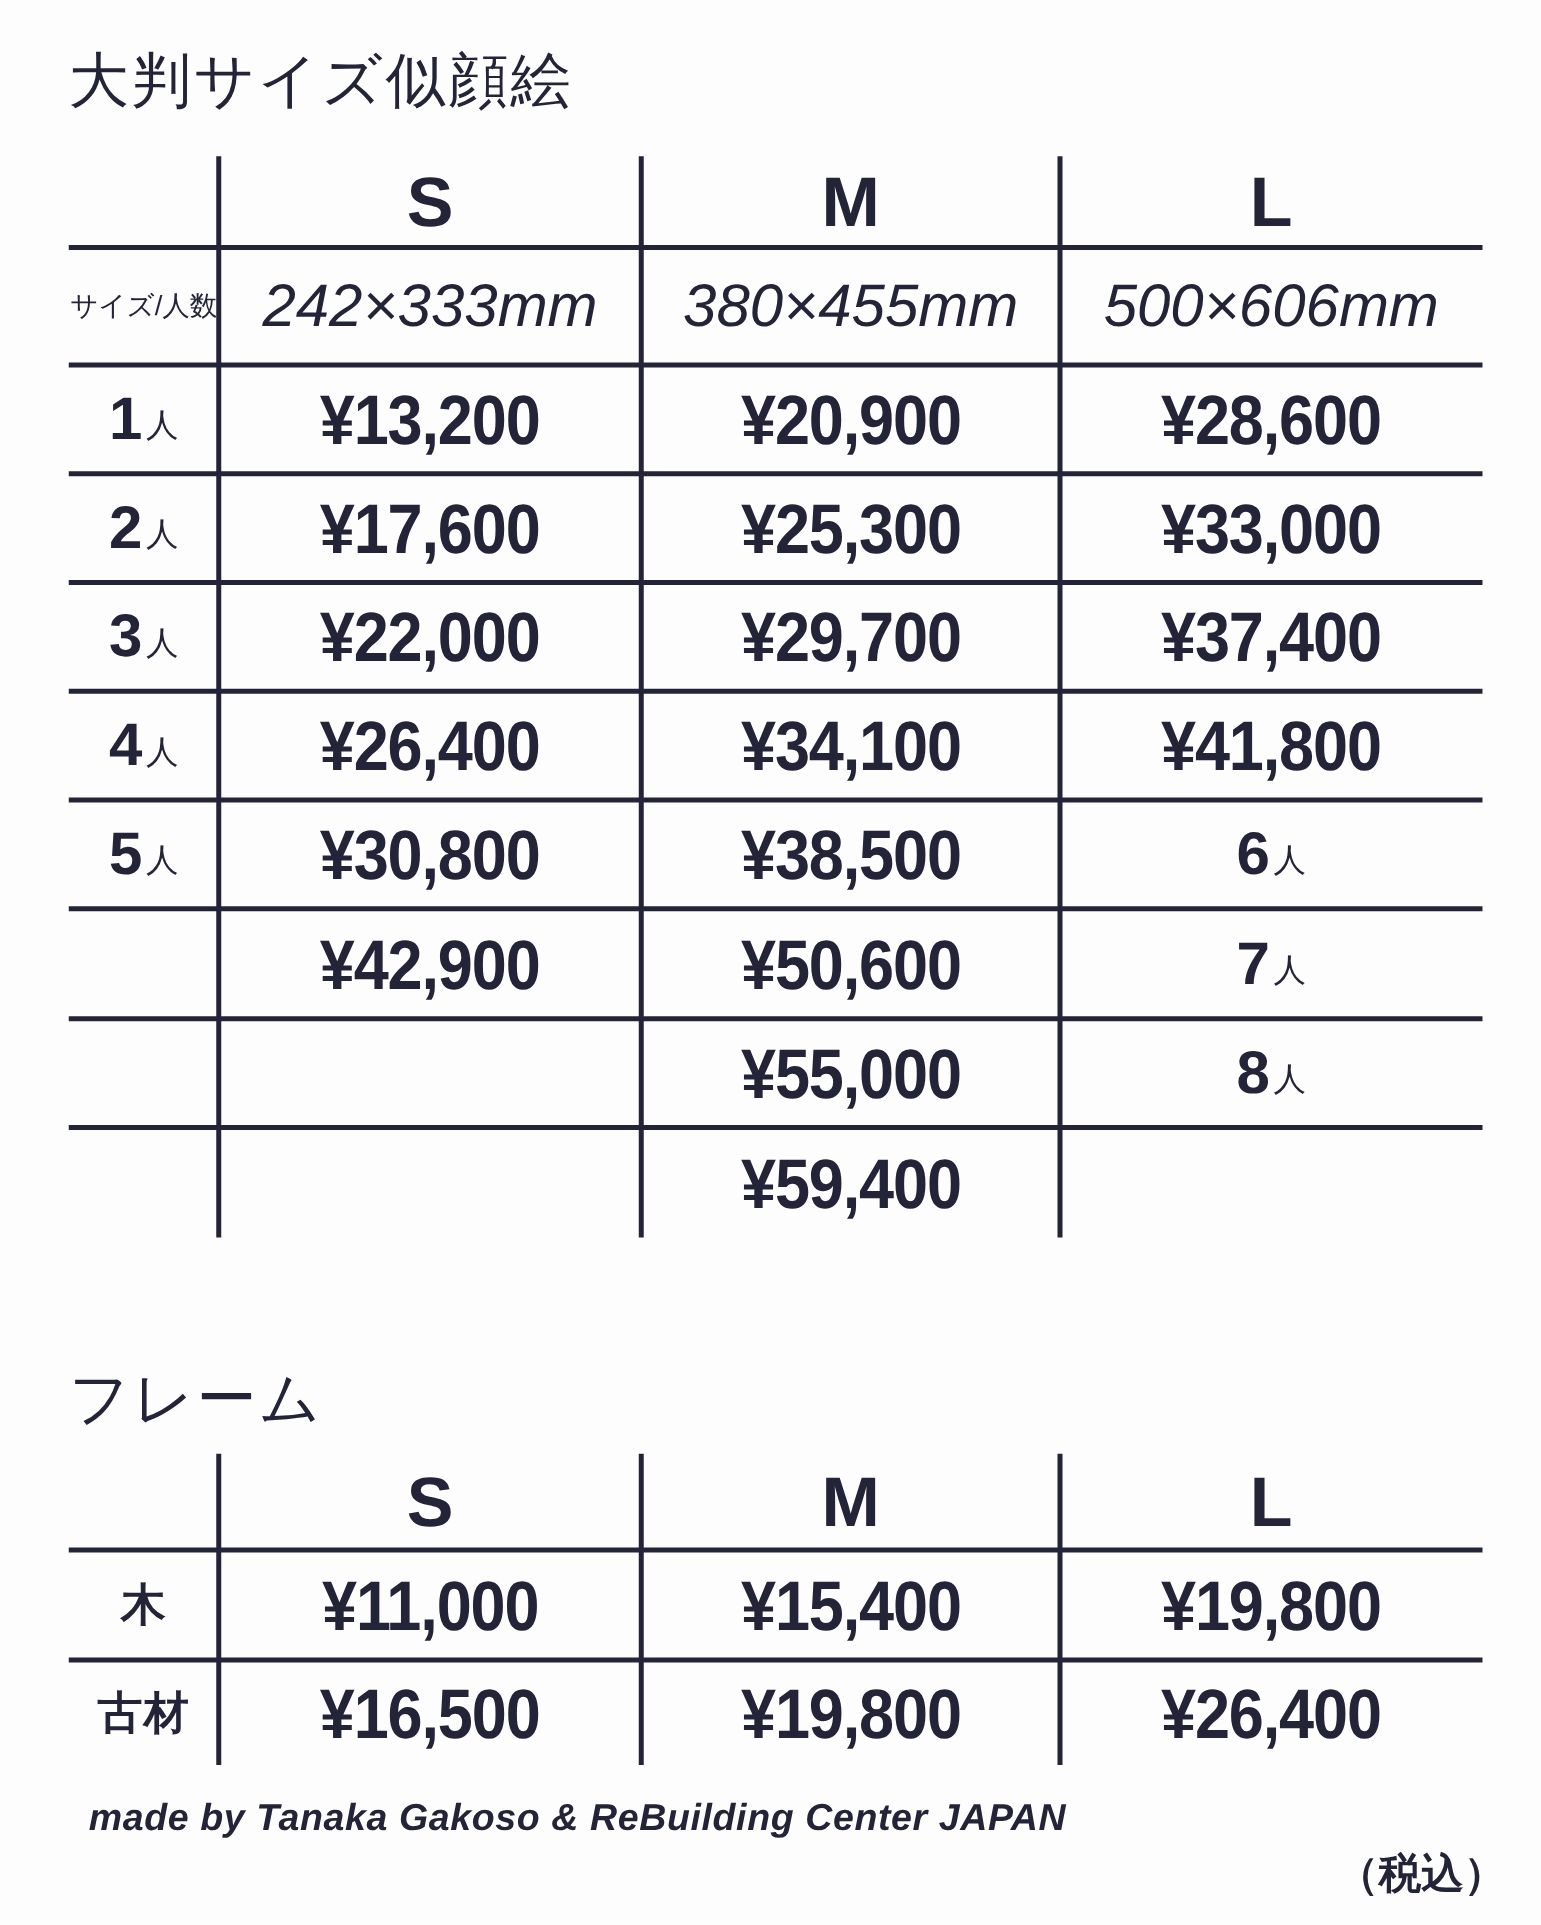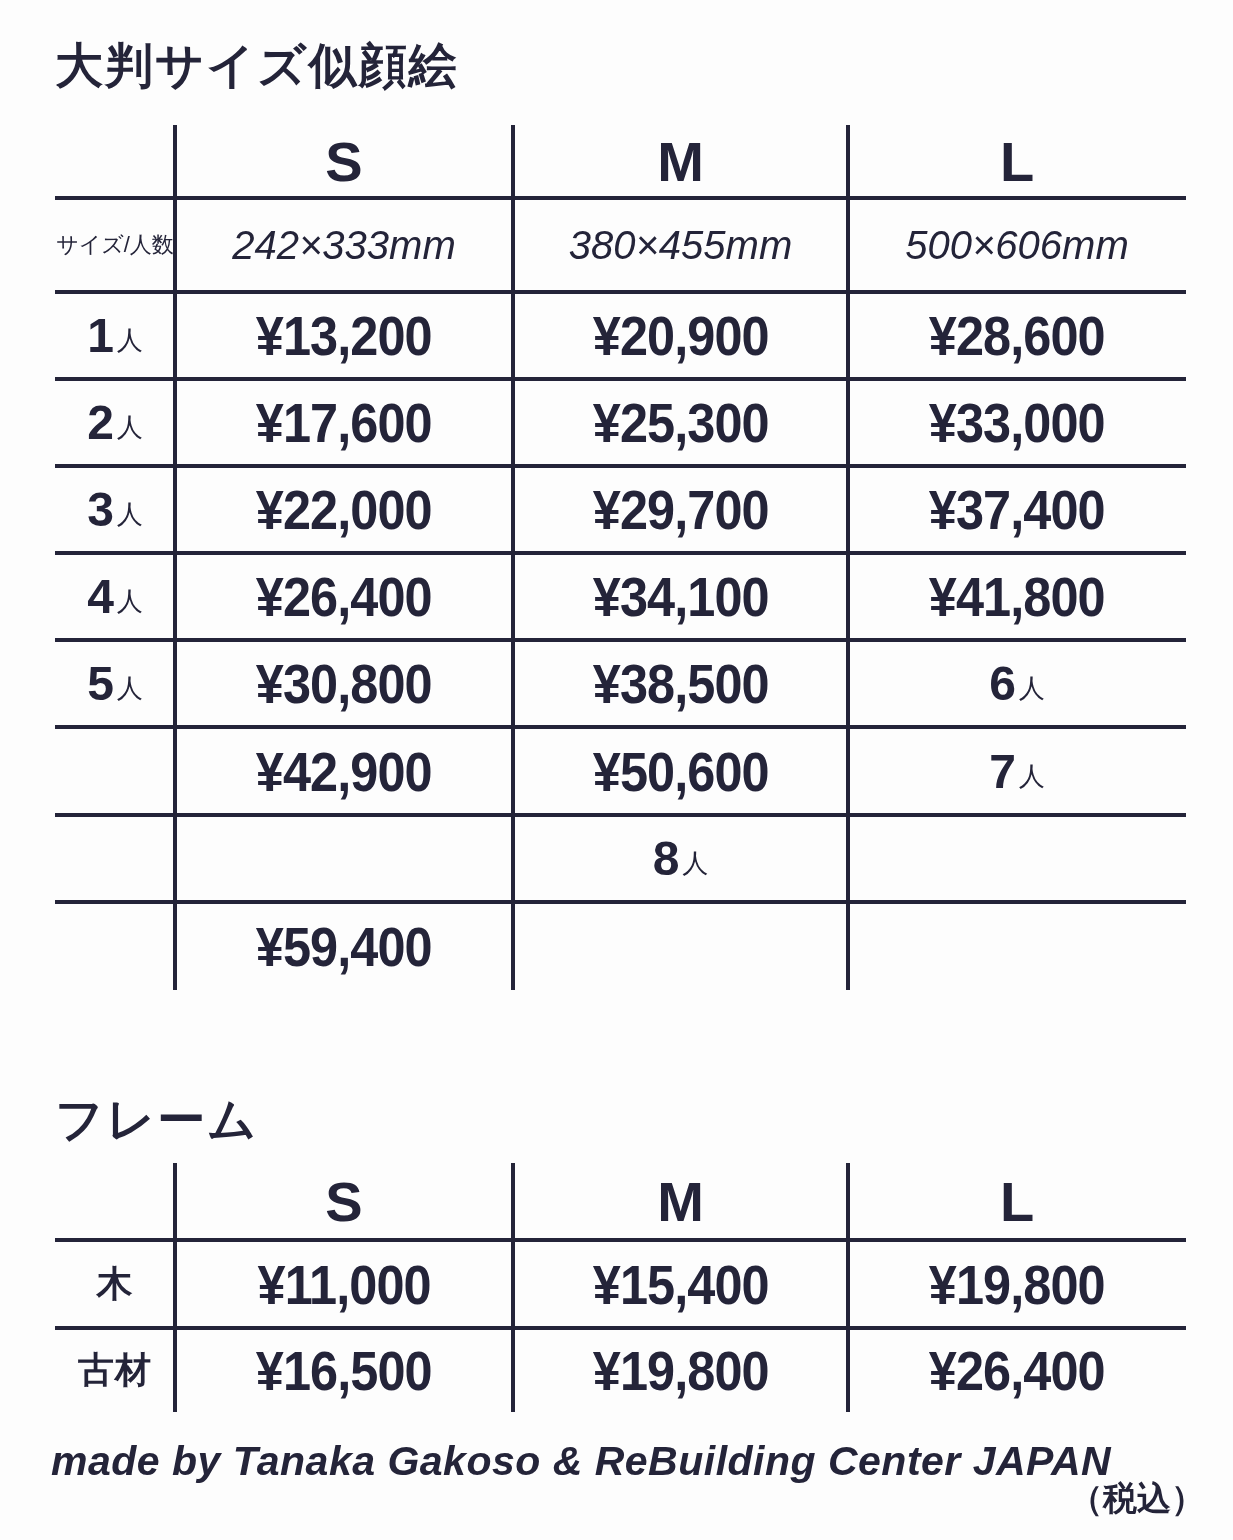--- a/index.html
+++ b/index.html
@@ -11,21 +11,21 @@
     position:relative;
     width:1233px;height:1540px;
     background:var(--bg);
     color:var(--ink);
     font-family:"Liberation Sans","DejaVu Sans",sans-serif;
     overflow:hidden;
     margin:0 auto;
   }
   .title{
     position:absolute;left:55px;
-    font-size:48px;font-weight:700;line-height:1;
+    font-size:48px;font-weight:400;line-height:1;
     letter-spacing:2px;margin:0;
   }
   .title-portrait{top:42px;}
   .title-frame{top:1096px;}
 
   .tbl{
     position:absolute;left:55px;width:1131px;
     display:grid;
     grid-template-columns:120px 338px 335px 338px;
   }
@@ -35,40 +35,40 @@
   }
   .tbl-frame{
     top:1163px;height:249px;
     grid-template-rows:77px 88px 84px;
   }
   .cell{
     display:flex;align-items:center;justify-content:center;
     overflow:hidden;
   }
   .colhead{font-size:56px;font-weight:800;}
-  .sizecell{font-size:40px;font-style:italic;font-weight:400;letter-spacing:0;}
+  .sizecell{font-size:48px;font-style:italic;font-weight:400;letter-spacing:0;}
   .corner{
     line-height:1.3;
     font-size:22px;font-weight:500;
   }
   .rowlabel{gap:3px;}
   .rowlabel .num{font-size:48px;font-weight:600;}
   .rowlabel .unit{font-size:26px;font-weight:500;transform:translateY(5px);}
   .price{
     font-size:56px;font-weight:600;letter-spacing:-1px;
     transform:scaleX(0.9);white-space:nowrap;
   }
   .matlabel{font-size:36px;font-weight:700;letter-spacing:1px;}
 
   .vline{position:absolute;top:0;width:4px;height:100%;background:var(--ink);}
   .hline{position:absolute;left:0;width:100%;height:4px;background:var(--ink);}
 
   .credit{
-    position:absolute;left:51px;top:1438px;
-    font-size:41px;font-weight:700;font-style:italic;
+    position:absolute;left:71px;top:1438px;
+    font-size:30px;font-weight:700;font-style:italic;
     letter-spacing:0.5px;
   }
   .tax{
     position:absolute;right:28px;top:1476px;
     font-size:34px;font-weight:700;
   }
 </style>
 </head>
 <body>
 
@@ -174,20 +174,23 @@
 
     <div class="cell rowlabel">
       <span class="num">7</span>
         <span class="unit">人</span>
     </div>
     <div class="cell">
         <span class="price"></span>
       </div>
     <div class="cell">
         <span class="price"></span>
+      </div>
+    <div class="cell">
+        <span class="price">¥55,000</span>
       </div>
 
     <div class="cell rowlabel">
       <span class="num">8</span>
         <span class="unit">人</span>
     </div>
     <div class="cell">
         <span class="price"></span>
       </div>
     <div class="cell">

